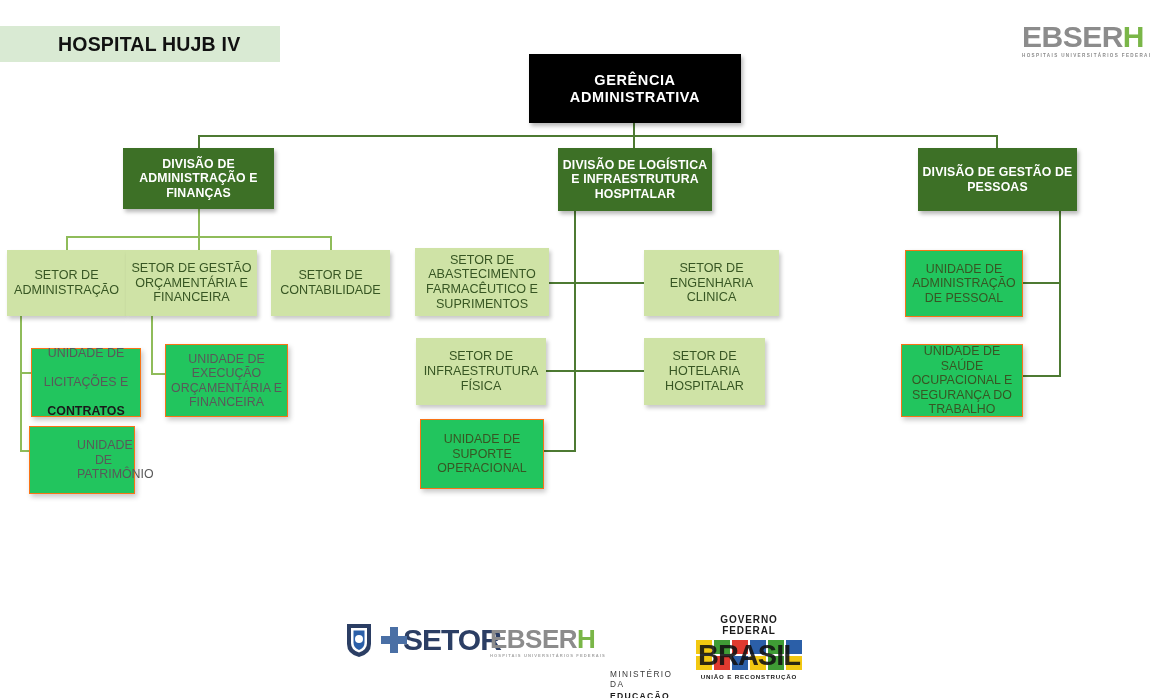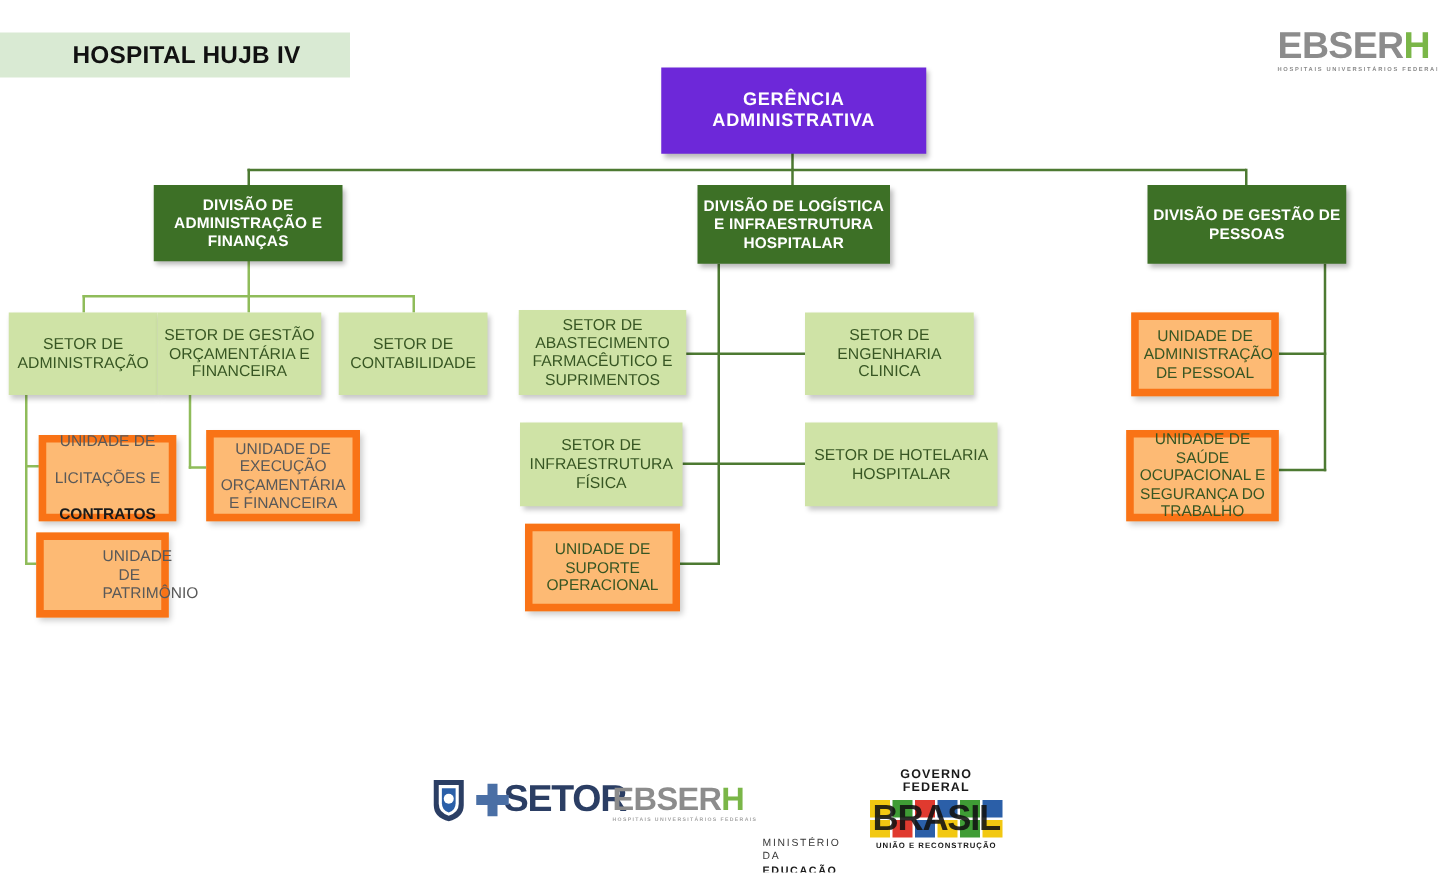--- a/index.html
+++ b/index.html
@@ -47,41 +47,41 @@
     position:absolute;
     display:flex; align-items:center; justify-content:center;
     text-align:center;
     line-height:1.17;
     padding:2px 4px;
   }
   .node span{ display:block; width:100%; }
 
   
   .lvl1{
-    background:#6d28d9; color:#ffffff;
+    background:#000000; color:#ffffff;
     font-weight:bold; font-size:14.5px; letter-spacing:.6px;
     box-shadow:2px 3px 4px rgba(0,0,0,.28);
   }
   
   .lvl2{
     background:#3d7026; color:#ffffff;
     font-weight:bold; font-size:12.3px; letter-spacing:.15px;
     box-shadow:2px 3px 4px rgba(0,0,0,.28);
   }
   
   .setor{
     background:#cfe3a6; color:#375623;
     font-size:12.6px; font-weight:normal;
     box-shadow:2px 3px 4px rgba(0,0,0,.22);
   }
   
   .unid{
-    background:#fdba74; color:#595959;
+    background:#22c55e; color:#595959;
     font-size:12.4px; font-weight:normal;
-    border:6px solid #f97316;
+    border:1px solid #f97316;
     box-shadow:2px 3px 5px rgba(0,0,0,.22);
   }
   .unid.greenish{ color:#375623; }
   .unid .strong{ color:#1a1a1a; font-weight:bold; }
 
   
   .logos{ position:absolute; left:345px; top:612px; width:460px; height:62px; }
   .logo-blk{ position:absolute; }
 
   
@@ -200,21 +200,21 @@
   <div class="node setor" style="left:415px; top:248px; width:134px; height:68px;">
     <span>SETOR DE ABASTECIMENTO FARMACÊUTICO E SUPRIMENTOS</span>
   </div>
   <div class="node setor" style="left:644px; top:250px; width:135px; height:66px;">
     <span>SETOR DE ENGENHARIA CLINICA</span>
   </div>
 
   <div class="node setor" style="left:416px; top:338px; width:130px; height:67px;">
     <span>SETOR DE INFRAESTRUTURA FÍSICA</span>
   </div>
-  <div class="node setor" style="left:644px; top:338px; width:154px; height:67px;">
+  <div class="node setor" style="left:644px; top:338px; width:121px; height:67px;">
     <span>SETOR DE HOTELARIA HOSPITALAR</span>
   </div>
 
   <div class="node unid" style="left:31px; top:348px; width:110px; height:69px;">
     <span>
       <span>UNIDADE DE</span><br>
       <span>LICITAÇÕES E</span><br>
       <span class="strong">CONTRATOS</span>
     </span>
   </div>

